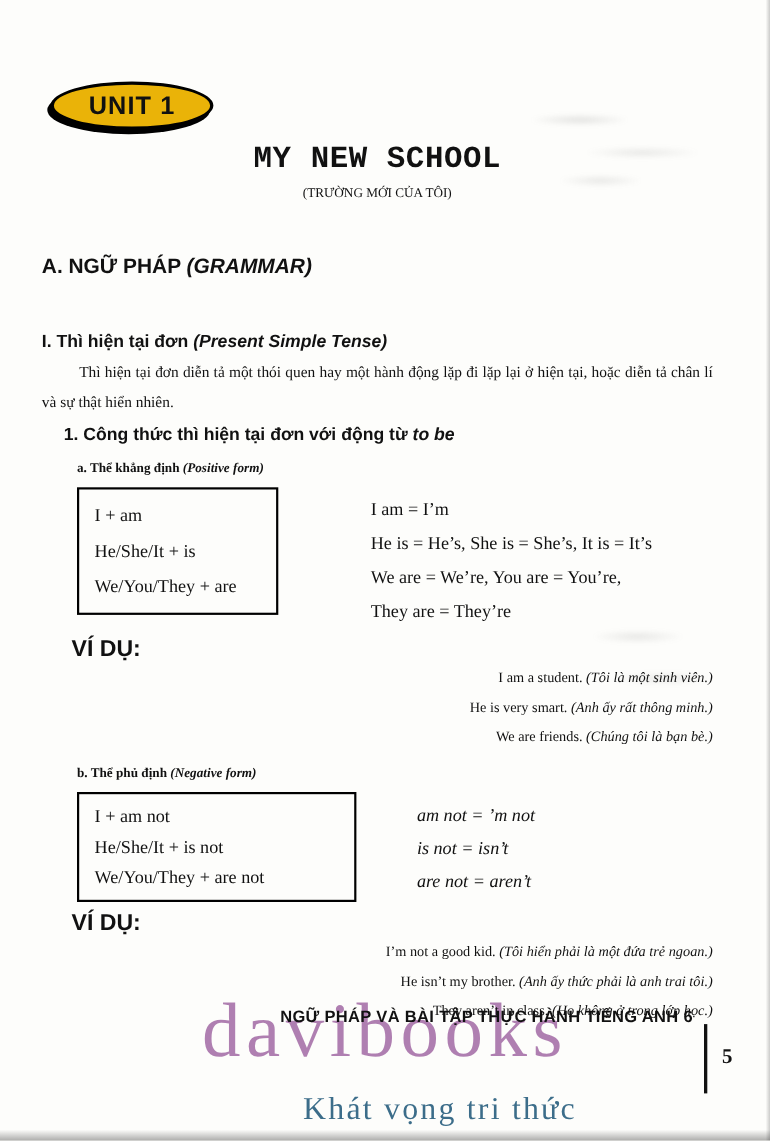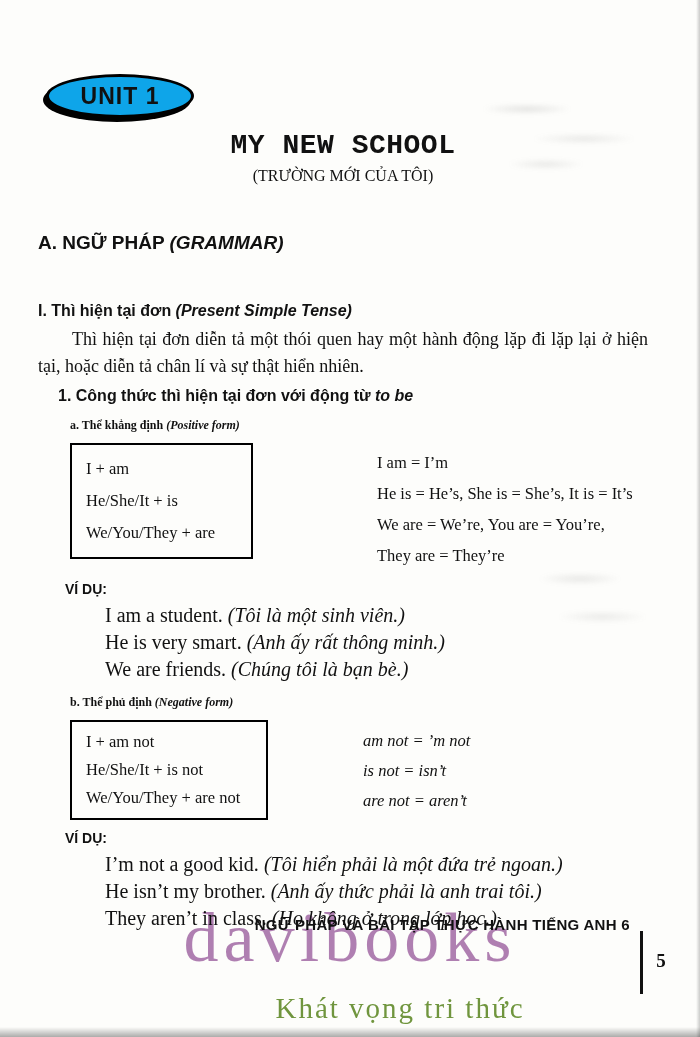--- a/index.html
+++ b/index.html
@@ -9,69 +9,69 @@
     background:#fdfdfb; color:#111; overflow:hidden;
     font-family:"Liberation Serif", serif;
   }
   .content { position:relative; z-index:2; padding:0 52px 0 38px; }
 
   
   .badge {
     margin:74px 0 0 8px; width:148px; height:44px;
     border:3px solid #000; border-radius:50%;
     display:flex; align-items:center; justify-content:center;
-    background:#0ea5e9; box-shadow:-3px 4px 0 0 #000;
+    background:#eab308; box-shadow:-3px 4px 0 0 #000;
   }
   .badge-label { font-family:"Liberation Sans", sans-serif; font-weight:bold; font-size:23px; letter-spacing:1px; }
 
   .title {
     margin-top:12px; text-align:center;
     font-family:Liberation Mono, monospace; font-weight:bold;
     font-size:28px; line-height:32px; letter-spacing:.5px;
   }
-  .subtitle { margin-top:3px; text-align:center; font-size:16px; line-height:21px; }
+  .subtitle { margin-top:3px; text-align:center; font-size:12px; line-height:21px; }
 
   .sec-heading {
     margin-top:44px; font-family:"Liberation Sans", sans-serif;
     font-weight:bold; font-size:19px; line-height:26px;
   }
   .sub-heading {
     margin-top:44px; font-family:"Liberation Sans", sans-serif;
     font-weight:bold; font-size:16px; line-height:21px;
   }
   .intro {
-    margin-top:5px; font-size:18px; line-height:27px;
+    margin-top:5px; font-size:14px; line-height:27px;
     text-indent:34px; text-align:justify;
   }
   .num-heading {
     margin:5px 0 0 20px; font-family:"Liberation Sans", sans-serif;
     font-weight:bold; font-size:16px; line-height:21px;
   }
   .letter-heading {
     margin:8px 0 0 32px; font-weight:bold; font-size:12px; line-height:22px;
   }
 
-  .formula-row { display:flex; align-items:flex-start; margin-top:7px;gap:40px; }
+  .formula-row { display:flex; align-items:flex-start; margin-top:7px; }
   .fbox { border:2px solid #000; margin-left:32px; background:transparent; }
   .fbox-pos { width:183px; padding:8px 10px 8px 14px; }
-  .fbox-neg { width:198px; padding:6px 10px 6px 14px; }
+  .fbox-neg { width:254px; padding:6px 10px 6px 14px; }
   .fbox-pos .f-line { font-size:16.5px; line-height:32px; white-space:nowrap; }
   .fbox-neg .f-line { font-size:16.5px; line-height:28px; white-space:nowrap; }
   .fcol { padding-top:4px; }
   .fcol-pos { margin-left:84px; }
   .fcol-neg { margin-left:55px; padding-top:6px; }
   .fcol .c-line { font-size:16.5px; line-height:31px; white-space:nowrap; }
   .fcol-neg .c-line { line-height:30px;font-style:italic; }
 
   .vidu {
     margin:8px 0 0 27px; font-family:"Liberation Sans", sans-serif;
-    font-weight:bold; font-size:14px; line-height:21px;
+    font-weight:bold; font-size:21px; line-height:21px;
   }
   .examples { margin:2px 0 0 67px; }
-  .ex-line { font-size:20px; line-height:27px; }
+  .ex-line { font-size:13px; line-height:27px;text-align:right; }
 
   
   .watermark {
     position:absolute; z-index:1; left:0; right:0; top:898px;
     text-align:center; font-family:"Liberation Serif", serif;
     font-size:70px; line-height:80px; color:#701a75; opacity:.55;
     letter-spacing:5px;
   }
   .footer-title {
     position:absolute; z-index:3; top:916px; right:70px;
@@ -82,21 +82,21 @@
     position:absolute; z-index:3; left:640px; top:931px;
     width:3px; height:63px; background:#111;
   }
   .footer-page {
     position:absolute; z-index:3; left:650px; top:950px; width:22px;
     text-align:center; font-weight:bold; font-size:19px; color:#111;
   }
   .tagline {
     position:absolute; z-index:2; left:100px; right:0; top:990px;
     text-align:center; font-size:29px; line-height:36px;
-    color:#4d7c0f; opacity:.8; letter-spacing:2px;
+    color:#0c4a6e; opacity:.8; letter-spacing:2px;
   }
 
   
   .ghost { position:absolute; z-index:0; filter:blur(2px); }
   .ghost1 { top:92px; right:40px; width:190px; height:85px;
     background:
       radial-gradient(ellipse 65px 8px at 30% 20%, rgba(110,110,110,.18), transparent 70%),
       radial-gradient(ellipse 75px 8px at 60% 55%, rgba(110,110,110,.14), transparent 70%),
       radial-gradient(ellipse 55px 8px at 40% 85%, rgba(110,110,110,.14), transparent 70%); }
   .ghost2 { top:555px; right:30px; width:150px; height:95px;

